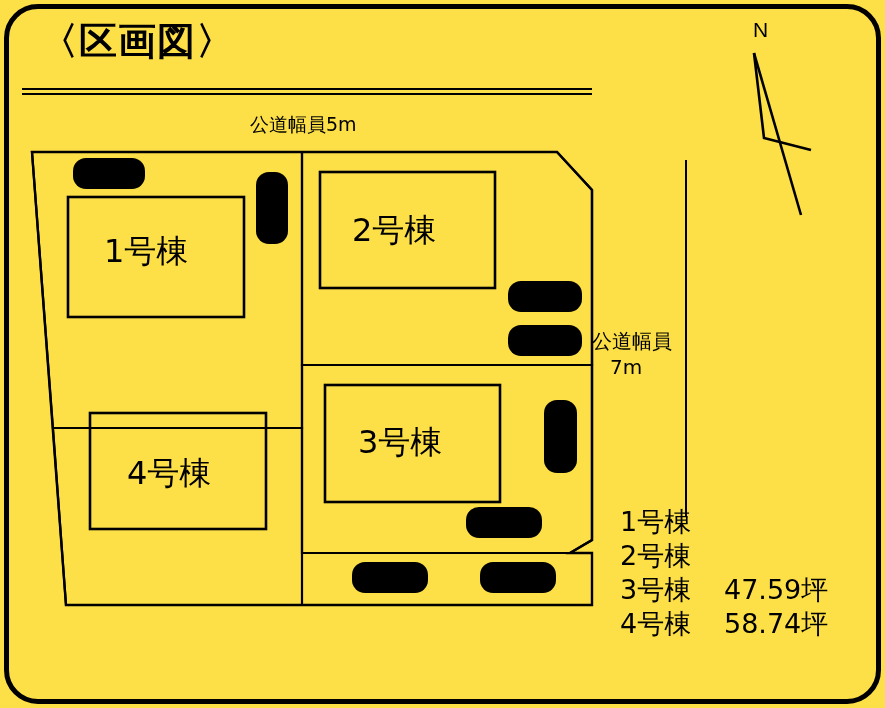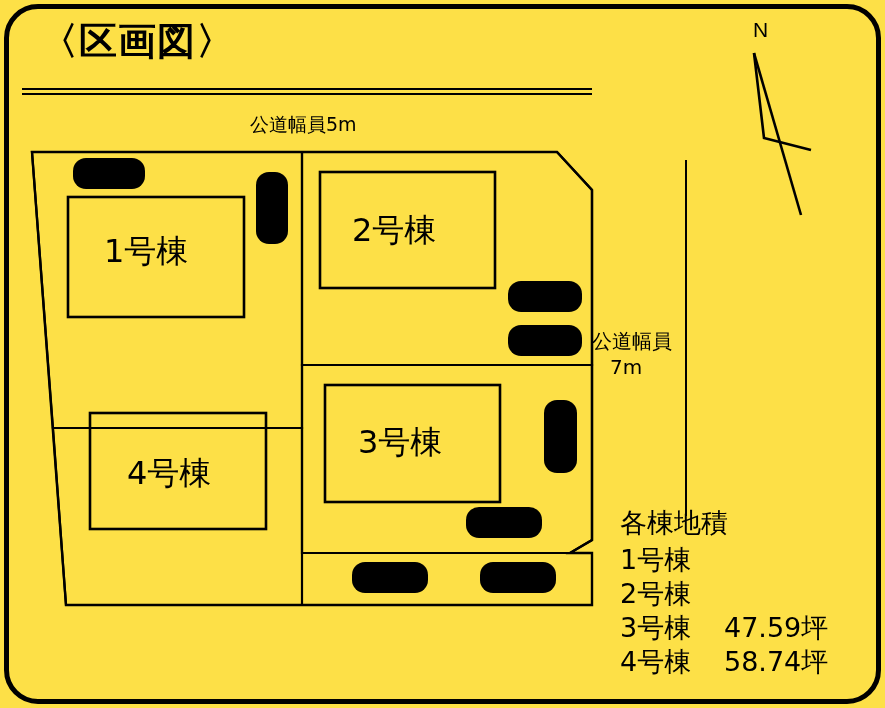--- a/index.html
+++ b/index.html
@@ -221,21 +221,20 @@
       <rect x="480" y="562" width="76" height="31" rx="13" ry="13"></rect>
     </g>
   </svg>
 
   <div class="plot-label" id="plot-label-1">1号棟</div>
   <div class="plot-label" id="plot-label-2">2号棟</div>
   <div class="plot-label" id="plot-label-3">3号棟</div>
   <div class="plot-label" id="plot-label-4">4号棟</div>
 
   <div class="area-table">
-    <div class="area-title">各棟地積</div>
     <div class="area-row">
       <span class="unit-name">1号棟</span>
     </div>
     <div class="area-row">
       <span class="unit-name">2号棟</span>
     </div>
     <div class="area-row">
       <span class="unit-name">3号棟</span>
       <span class="unit-value">47.59坪</span>
     </div>

